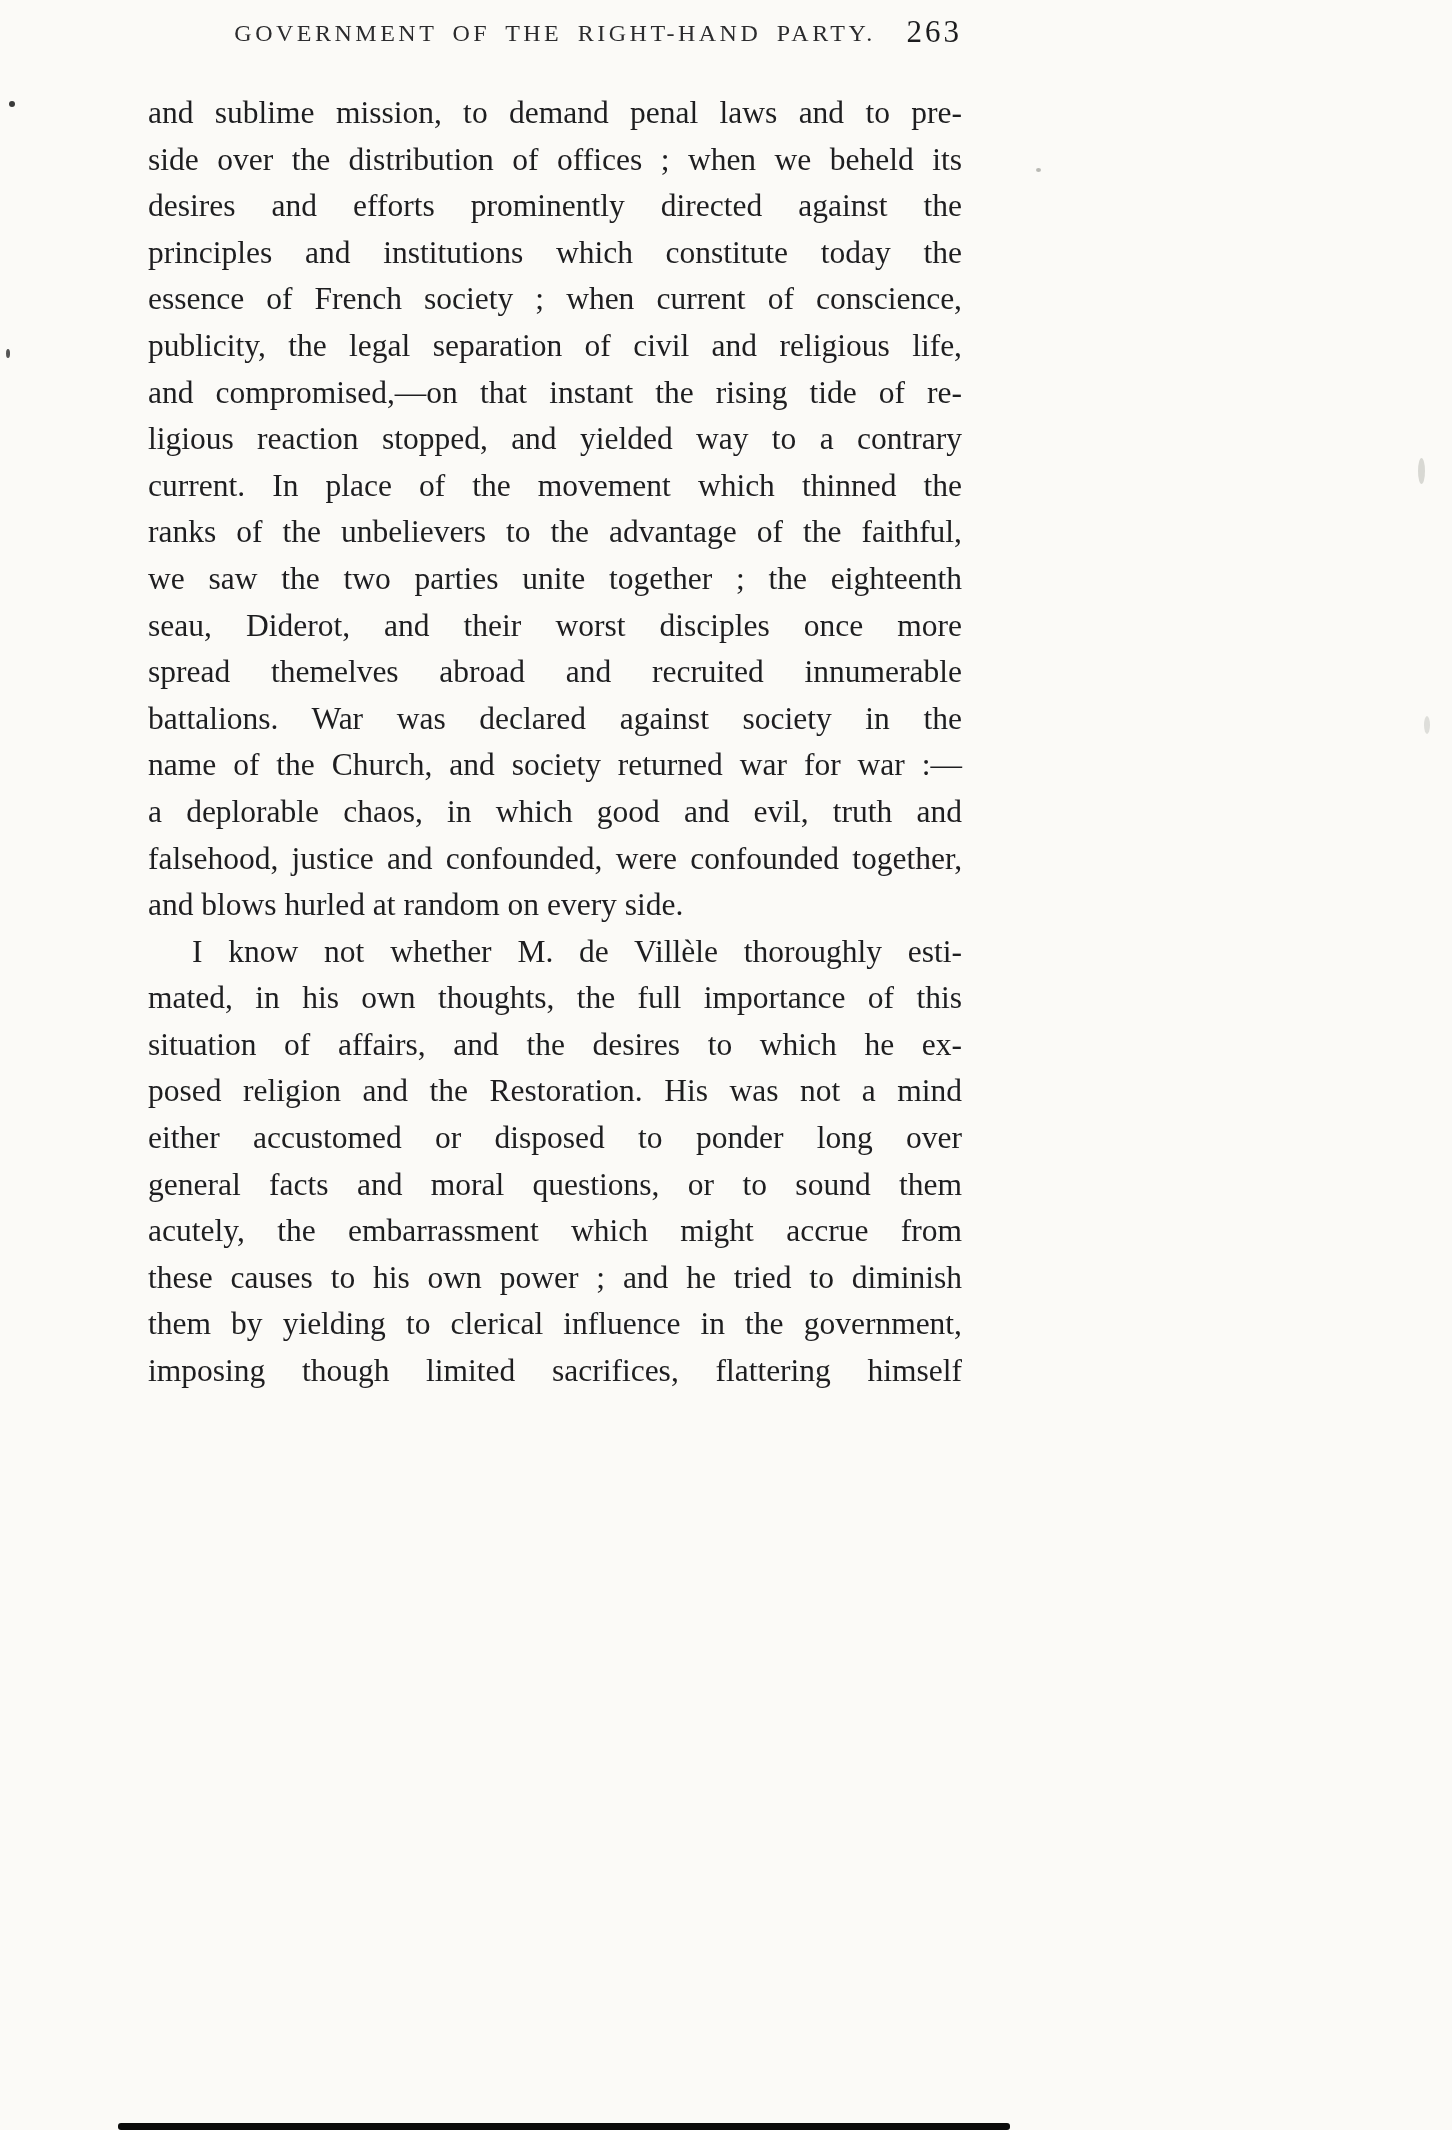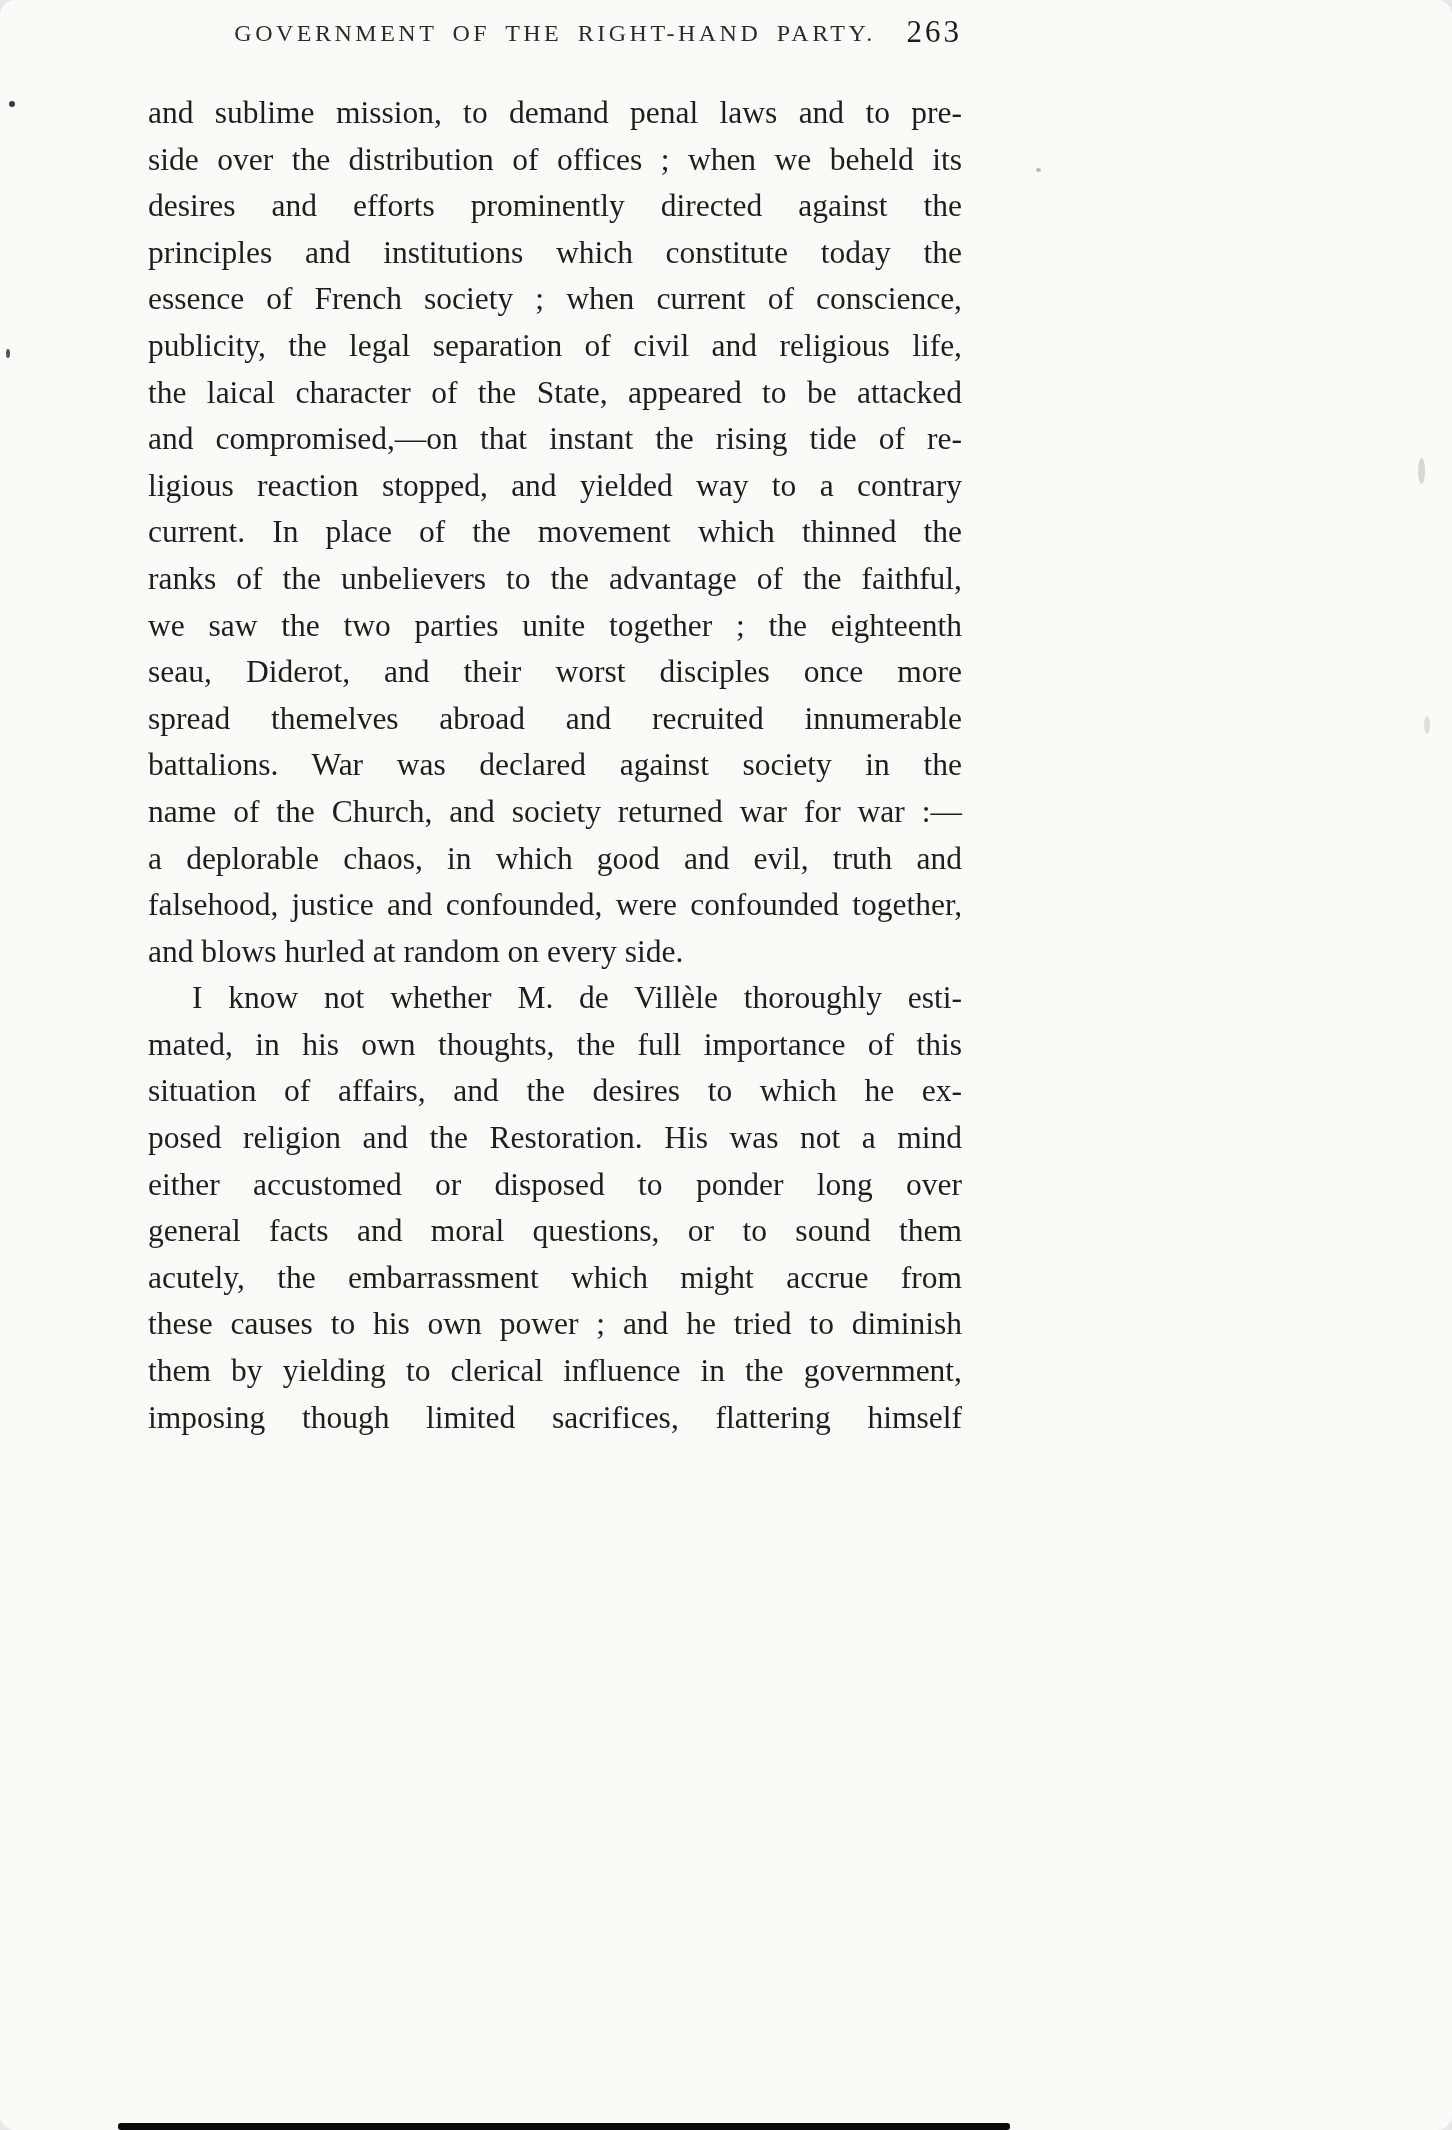--- a/index.html
+++ b/index.html
@@ -3,21 +3,20 @@
 <meta charset="utf-8">
 <style>
   html,body { margin:0; padding:0; background:#e8e8e6; }
   .page {
     position:relative;
     width:1452px; height:2130px;
     background:#fbfaf7;
     font-family:"Liberation Serif","DejaVu Serif",serif;
     color:#1e1e20;
     overflow:hidden;
-    border-radius:15px;
   }
   .running-header {
     position:absolute; top:16px; left:148px; width:814px; height:40px;
   }
   .header-title {
     position:absolute; left:0; right:0; top:4px;
     text-align:center;
     font-size:24px;
     letter-spacing:3.5px;
     color:#2c2c2e;
@@ -64,21 +63,20 @@
   </div>
 
   <div class="text-block">
 
     <div class="line">and sublime mission, to demand penal laws and to pre-</div>
     <div class="line">side over the distribution of offices ; when we beheld its</div>
     <div class="line">desires and efforts prominently directed against the</div>
     <div class="line">principles and institutions which constitute today the</div>
     <div class="line">essence of French society ; when current of conscience,</div>
     <div class="line">publicity, the legal separation of civil and religious life,</div>
-    <div class="line">the laical character of the State, appeared to be attacked</div>
     <div class="line">and compromised,—on that instant the rising tide of re-</div>
     <div class="line">ligious reaction stopped, and yielded way to a contrary</div>
     <div class="line">current.  In place of the movement which thinned the</div>
     <div class="line">ranks of the unbelievers to the advantage of the faithful,</div>
     <div class="line">we saw the two parties unite together ; the eighteenth</div>
     <div class="line">seau, Diderot, and their worst disciples once more</div>
     <div class="line">spread themelves abroad and recruited innumerable</div>
     <div class="line">battalions.  War was declared against society in the</div>
     <div class="line">name of the Church, and society returned war for war :—</div>
     <div class="line">a deplorable chaos, in which good and evil, truth and</div>

